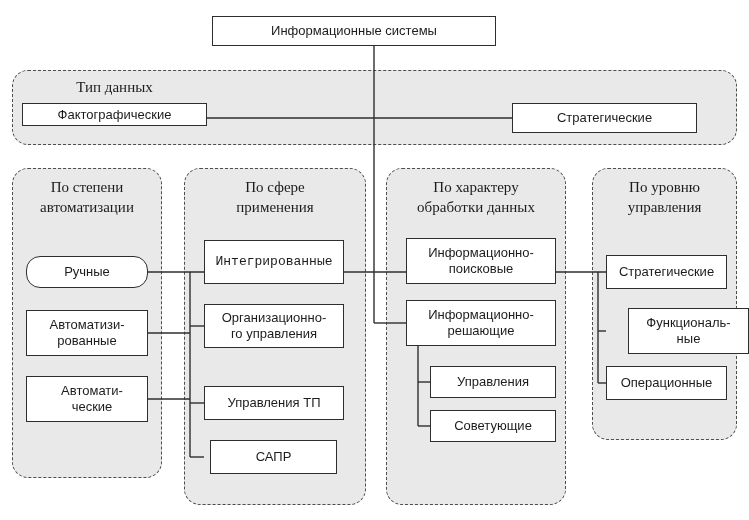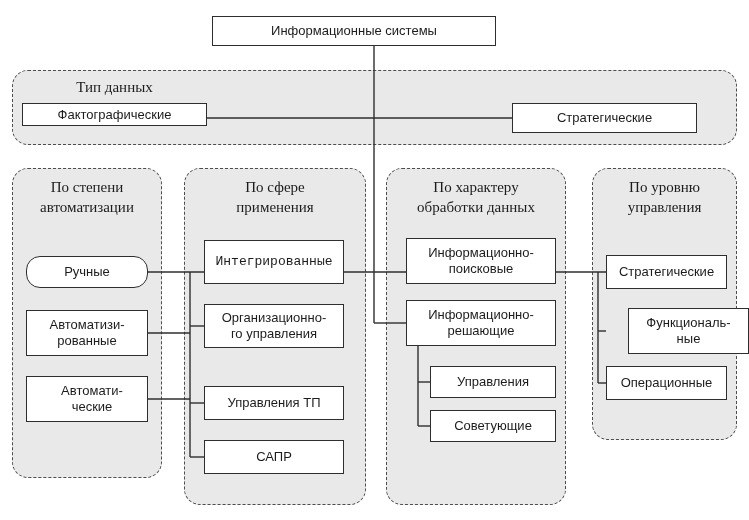--- a/index.html
+++ b/index.html
@@ -69,21 +69,21 @@
 рованные</div>
   <div class="node" style="left:26px;top:376px;width:122px;height:46px;padding-left:12px;">Автомати-
 ческие</div>
 
   <div class="grp-label" style="left:184px;top:178px;width:182px;">По сфере
 применения</div>
   <div class="node" style="left:204px;top:240px;width:140px;height:44px;font-family:Liberation Mono, monospace;">Интегрированные</div>
   <div class="node" style="left:204px;top:304px;width:140px;height:44px;">Организационно-
 го управления</div>
   <div class="node" style="left:204px;top:386px;width:140px;height:34px;">Управления ТП</div>
-  <div class="node" style="left:204px;top:440px;width:140px;height:34px;">САПР</div>
+  <div class="node" style="left:210px;top:440px;width:127px;height:34px;">САПР</div>
 
   <div class="grp-label" style="left:386px;top:178px;width:180px;">По характеру
 обработки данных</div>
   <div class="node" style="left:406px;top:238px;width:150px;height:46px;">Информационно-
 поисковые</div>
   <div class="node" style="left:406px;top:300px;width:150px;height:46px;">Информационно-
 решающие</div>
   <div class="node" style="left:430px;top:366px;width:126px;height:32px;">Управления</div>
   <div class="node" style="left:430px;top:410px;width:126px;height:32px;">Советующие</div>
 

